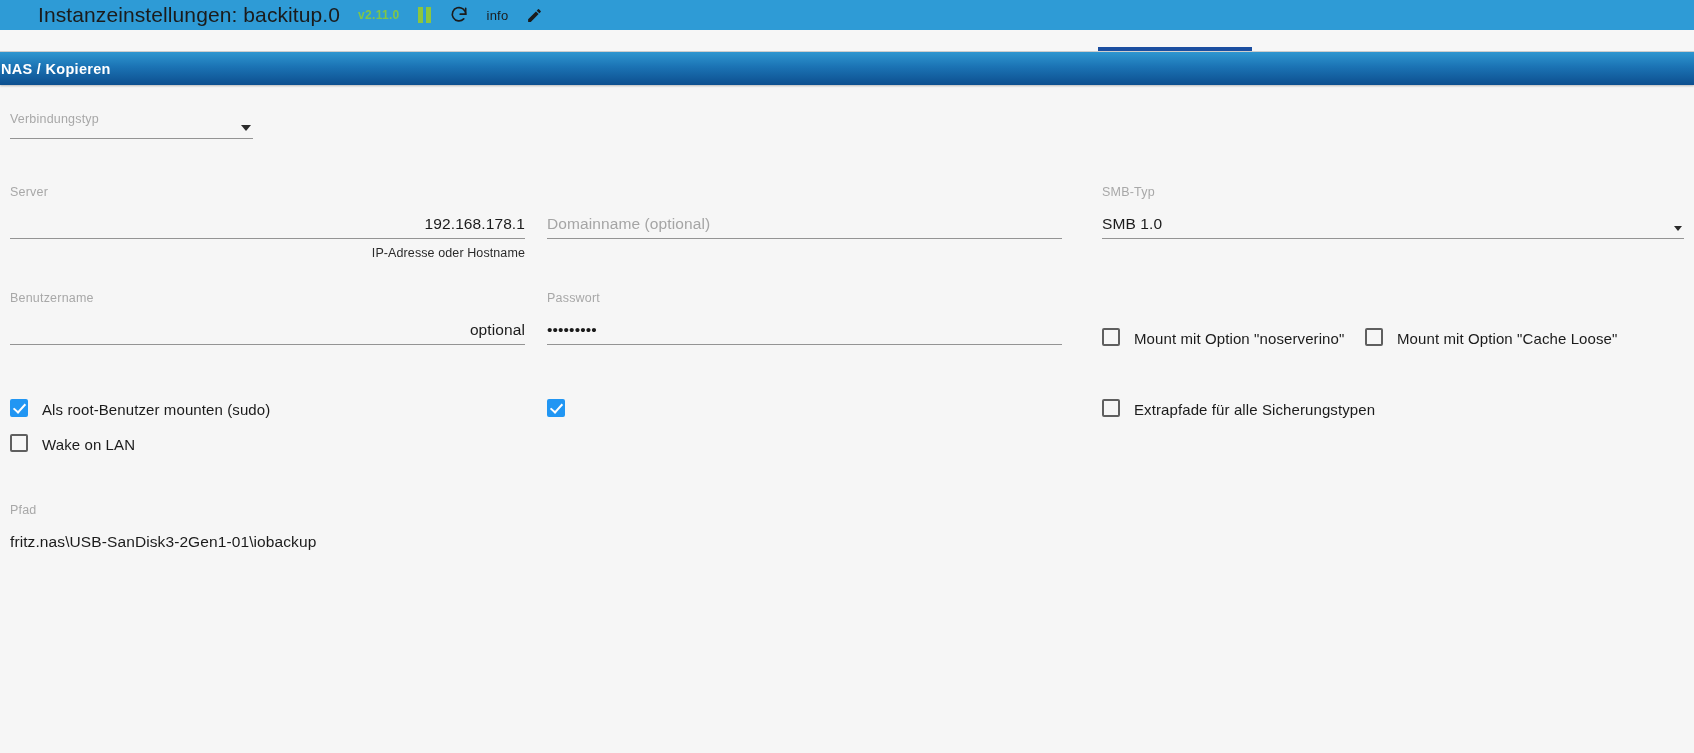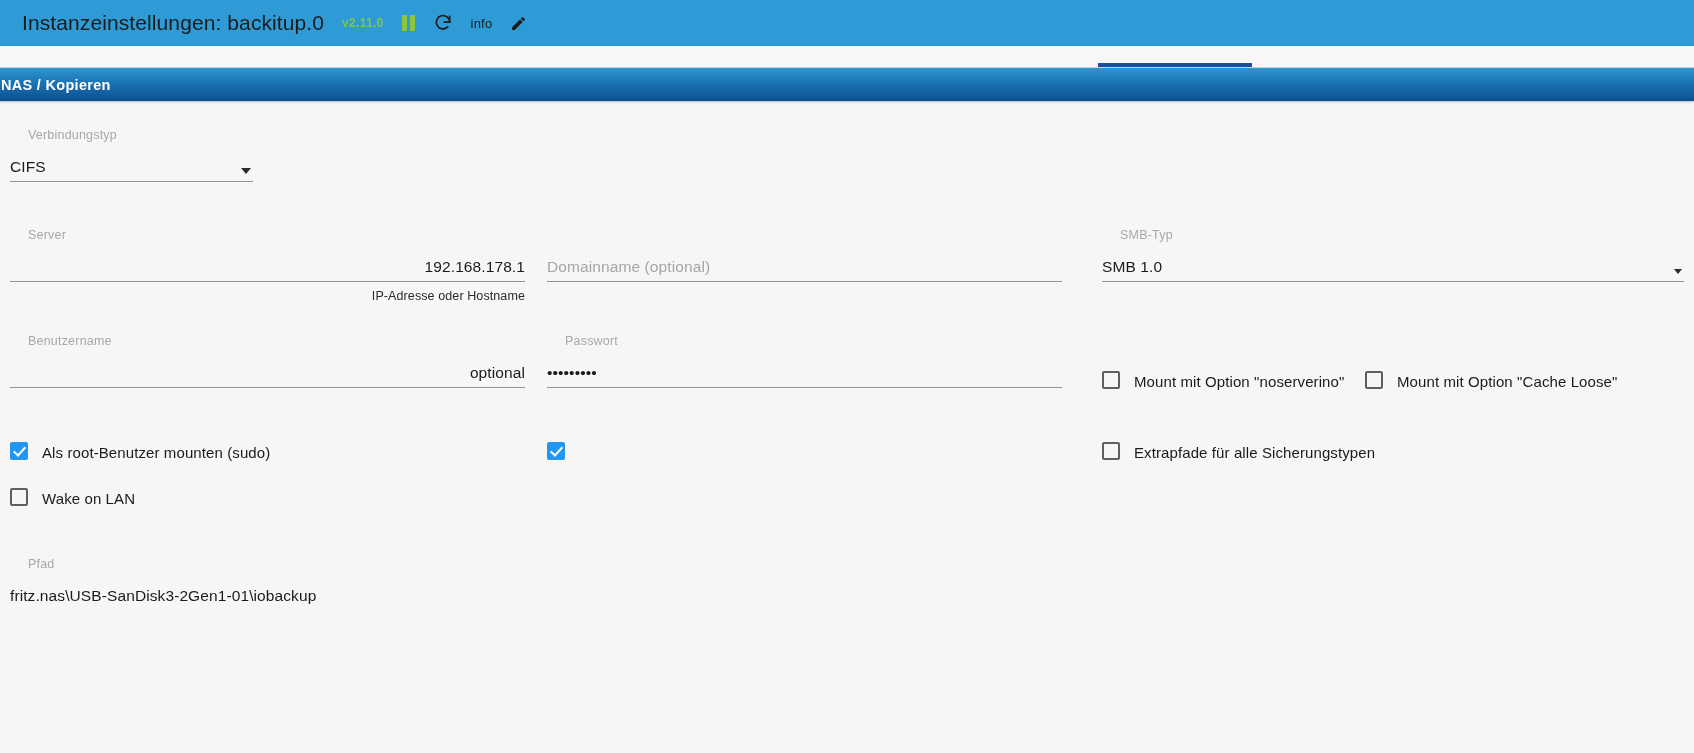--- a/index.html
+++ b/index.html
@@ -9,25 +9,25 @@
     height: 753px;
     overflow: hidden;
     background: #f6f6f6;
     font-family: "Liberation Sans", "DejaVu Sans", sans-serif;
     -webkit-font-smoothing: antialiased;
   }
 
   
   .appbar {
     position: relative;
-    height: 46px;
+    height: 30px;
     background: #2e9bd6;
     display: flex;
     align-items: center;
-    padding-left: 22px;
+    padding-left: 38px;
     gap: 0;
   }
   .appbar-title {
     font-size: 21px;
     color: #1b1b1b;
     font-weight: 400;
     letter-spacing: 0.1px;
     white-space: nowrap;
   }
   .appbar-version {
@@ -99,21 +99,21 @@
   }
 
   .row { display: flex; }
 
   .col { position: relative; }
 
   .field { position: relative; padding-top: 26px; }
   .field-label {
     position: absolute;
     top: 0;
-    left: 18px;
+    left: 0;
     font-size: 12.5px;
     color: #a8a8a8;
     font-weight: 400;
     letter-spacing: 0.2px;
   }
   .field-value {
     font-size: 15.5px;
     color: #1b1b1b;
     line-height: 26px;
     height: 27px;
@@ -187,21 +187,21 @@
     line-height: 23px;
     letter-spacing: 0.1px;
   }
 
   
   .r-conn { margin-top: 27px; }
   .col-conn { width: 243px; }
   .r-server { margin-top: 46px; }
   .r-user   { margin-top: 31px; }
   .r-checks1 { margin-top: 48px; }
-  .r-checks2 { margin-top: 23px; }
+  .r-checks2 { margin-top: 12px; }
   .r-path { margin-top: 47px; }
 
   .opt-col { width: 258px; }
   .opt-col2 { width: 260px; margin-left: 5px; }
 
   .c1 { width: 515px; text-align: right; }
   .c2 { width: 515px; margin-left: 22px; }
   .c3 { flex: 1; margin-left: 40px; }
 </style>
 </head>
@@ -244,21 +244,20 @@
 <div class="section-header">
   <span>NAS / Kopieren</span>
 </div>
 
 <div class="body">
 
   <div class="row r-conn">
     <div class="col col-conn">
       <div class="field select">
         <span class="field-label">Verbindungstyp</span>
-        <div class="field-value">CIFS</div>
         <span class="caret"></span>
         <div class="field-underline"></div>
       </div>
     </div>
   </div>
 
   <div class="row r-server">
 
     <div class="col c1">
       <div class="field">

